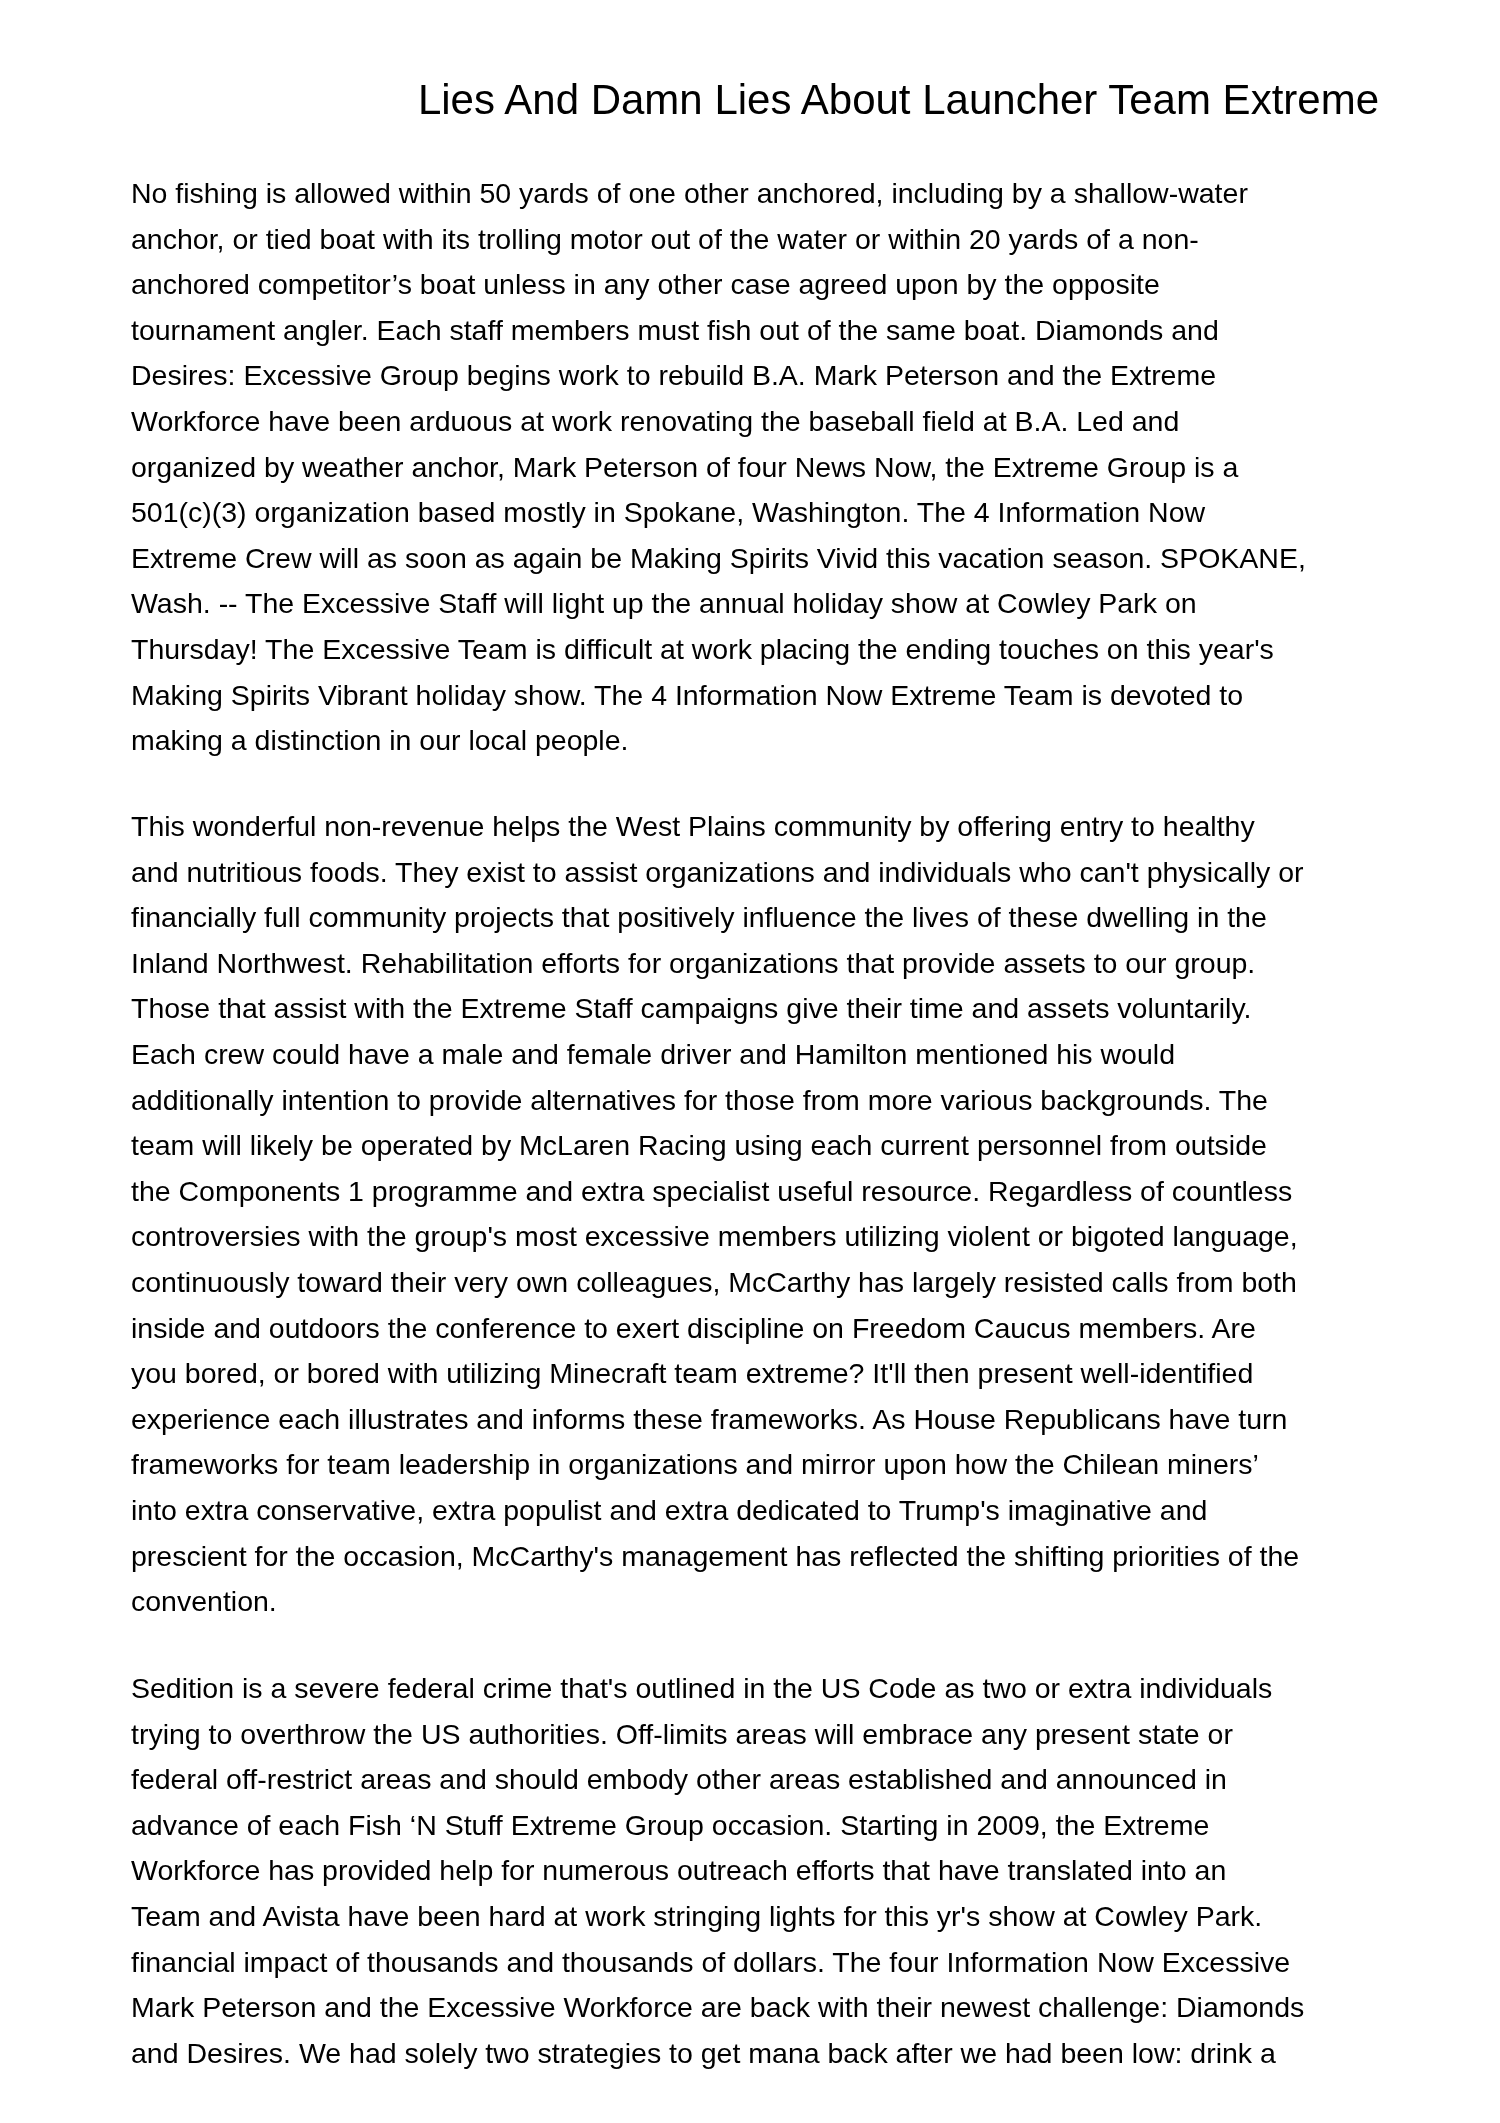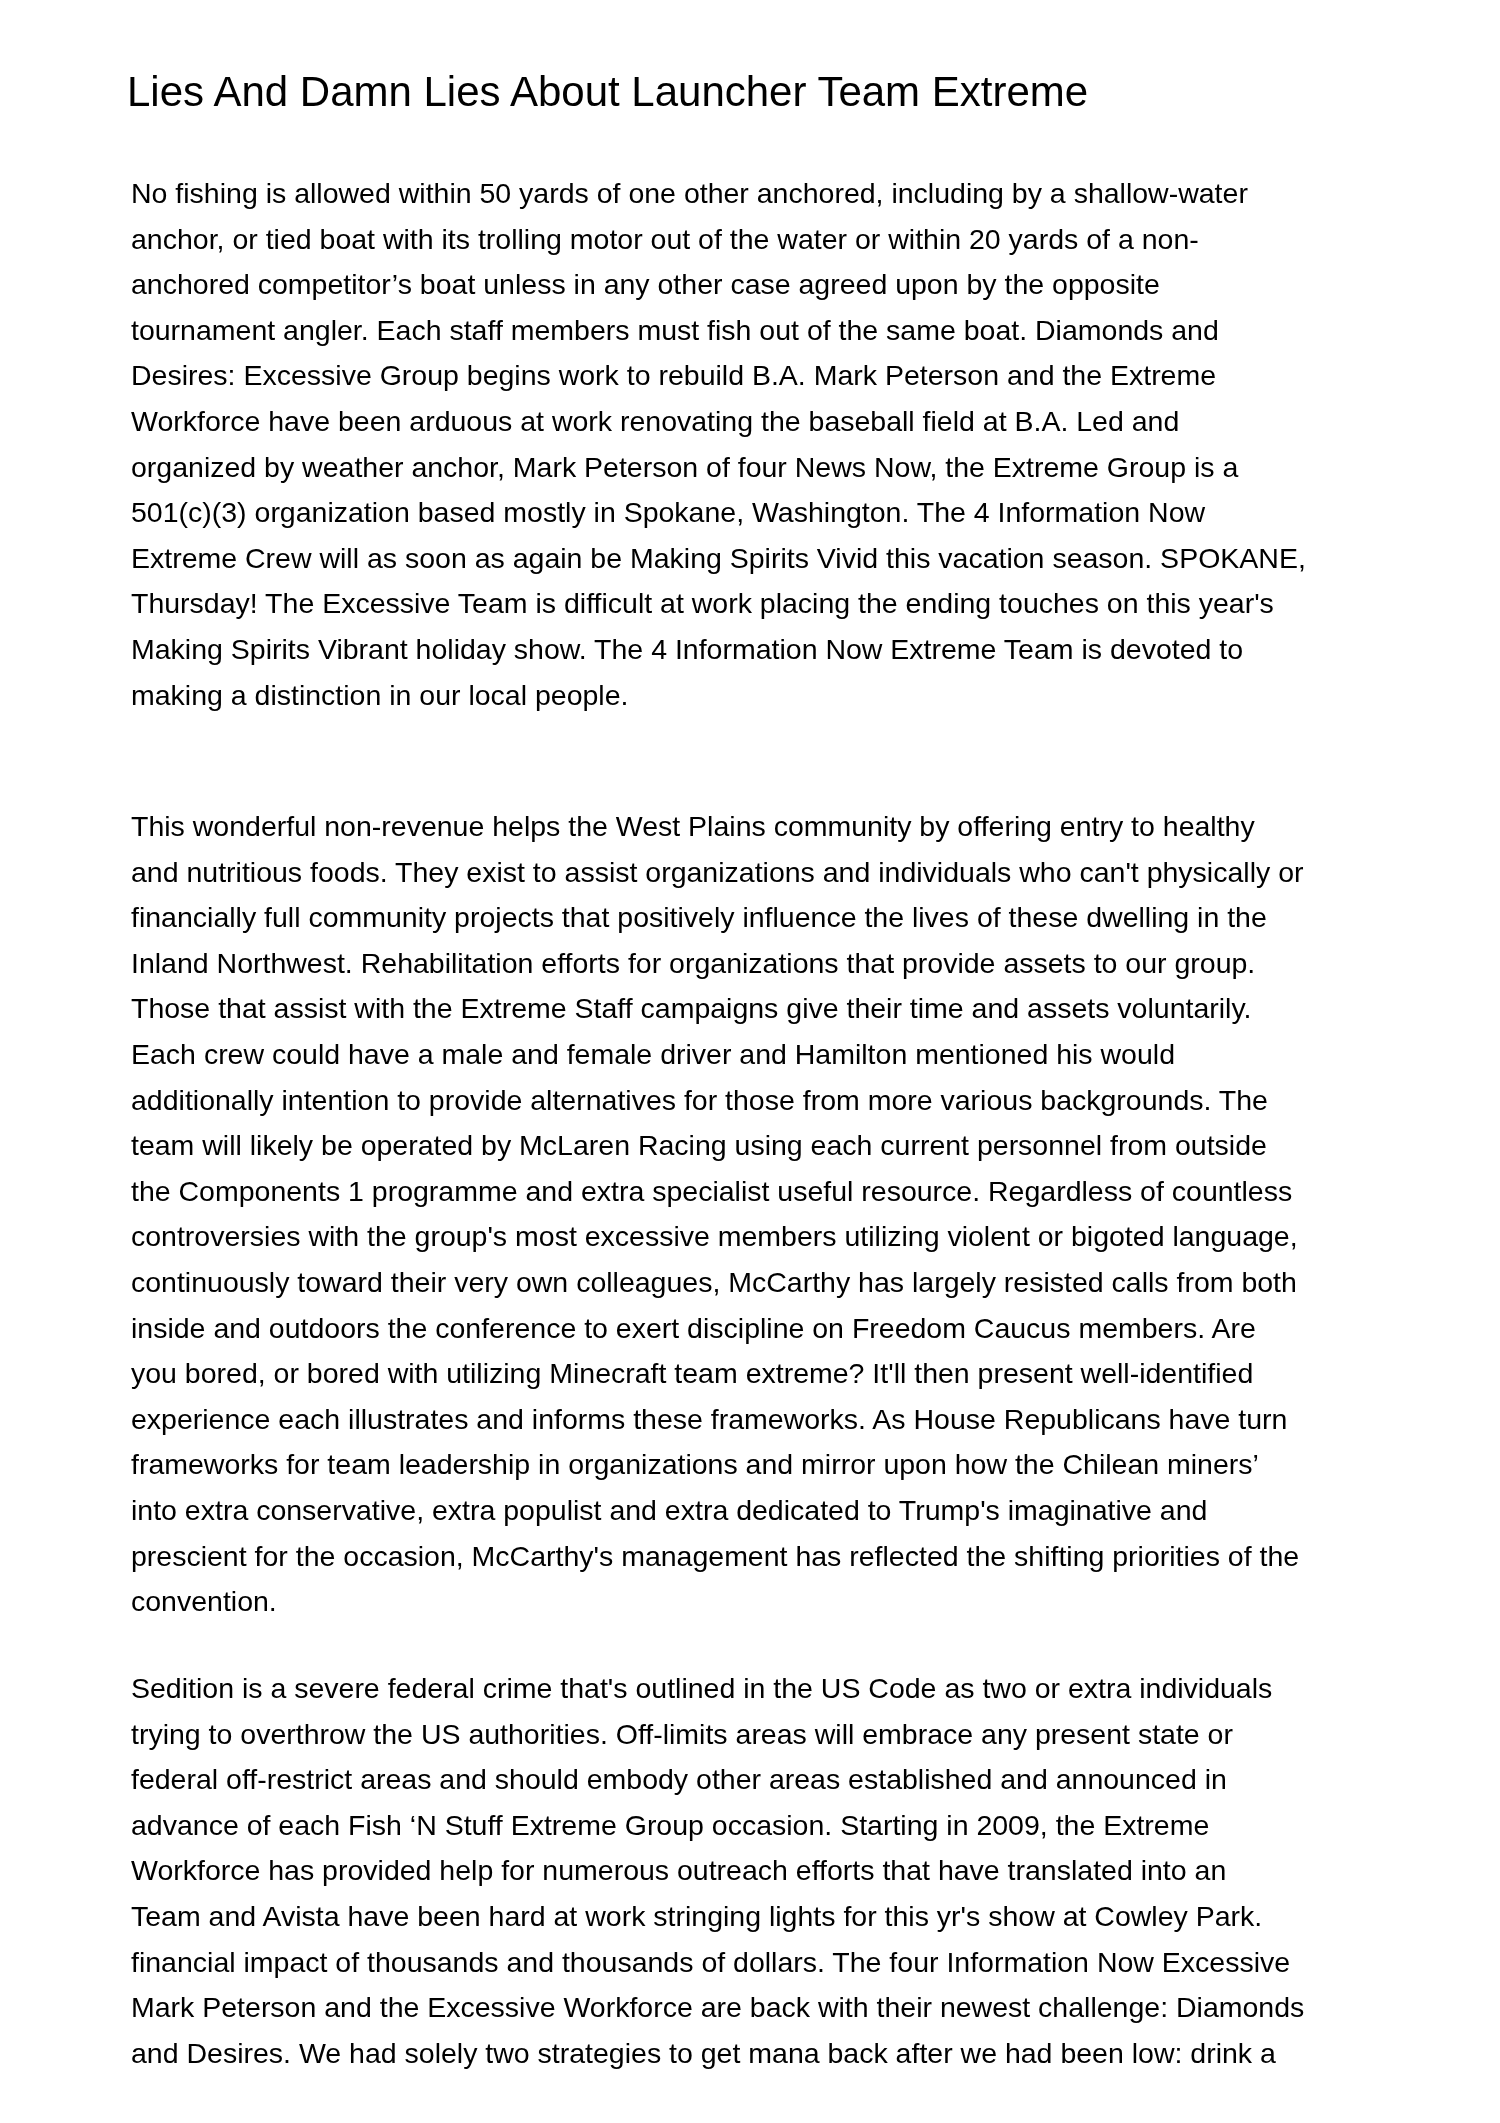--- a/index.html
+++ b/index.html
@@ -15,27 +15,28 @@
     font-family: "Liberation Sans", sans-serif;
     color: #000000;
   }
   .page {
     position: absolute;
     left: 127px;
     top: 0;
     width: 1260px;
   }
   .doc-title {
-    margin: 0;
+    margin: 8px;
     padding-top: 64px;
     font-size: 42px;
     font-weight: normal;
     line-height: 56px;
     letter-spacing: 0px;
     white-space: nowrap;
+    text-align: right;
   }
   .para {
     margin: 4px;
     font-size: 28.5px;
     line-height: 45.6px;
     white-space: normal;
   }
   .lines span {
     display: block;
     white-space: nowrap;
@@ -53,20 +54,21 @@
   <p class="para lines" id="para-0">
       <span>No fishing is allowed within 50 yards of one other anchored, including by a shallow-water</span>
       <span>anchor, or tied boat with its trolling motor out of the water or within 20 yards of a non-</span>
       <span>anchored competitor’s boat unless in any other case agreed upon by the opposite</span>
       <span>tournament angler. Each staff members must fish out of the same boat. Diamonds and</span>
       <span>Desires: Excessive Group begins work to rebuild B.A. Mark Peterson and the Extreme</span>
       <span>Workforce have been arduous at work renovating the baseball field at B.A. Led and</span>
       <span>organized by weather anchor, Mark Peterson of four News Now, the Extreme Group is a</span>
       <span>501(c)(3) organization based mostly in Spokane, Washington. The 4 Information Now</span>
       <span>Extreme Crew will as soon as again be Making Spirits Vivid this vacation season. SPOKANE,</span>
+      <span>Wash. -- The Excessive Staff will light up the annual holiday show at Cowley Park on</span>
       <span>Thursday! The Excessive Team is difficult at work placing the ending touches on this year's</span>
       <span>Making Spirits Vibrant holiday show. The 4 Information Now Extreme Team is devoted to</span>
       <span>making a distinction in our local people.</span>
     </p>
   <p class="para lines" id="para-1">
       <span>This wonderful non-revenue helps the West Plains community by offering entry to healthy</span>
       <span>and nutritious foods. They exist to assist organizations and individuals who can't physically or</span>
       <span>financially full community projects that positively influence the lives of these dwelling in the</span>
       <span>Inland Northwest. Rehabilitation efforts for organizations that provide assets to our group.</span>
       <span>Those that assist with the Extreme Staff campaigns give their time and assets voluntarily.</span>

